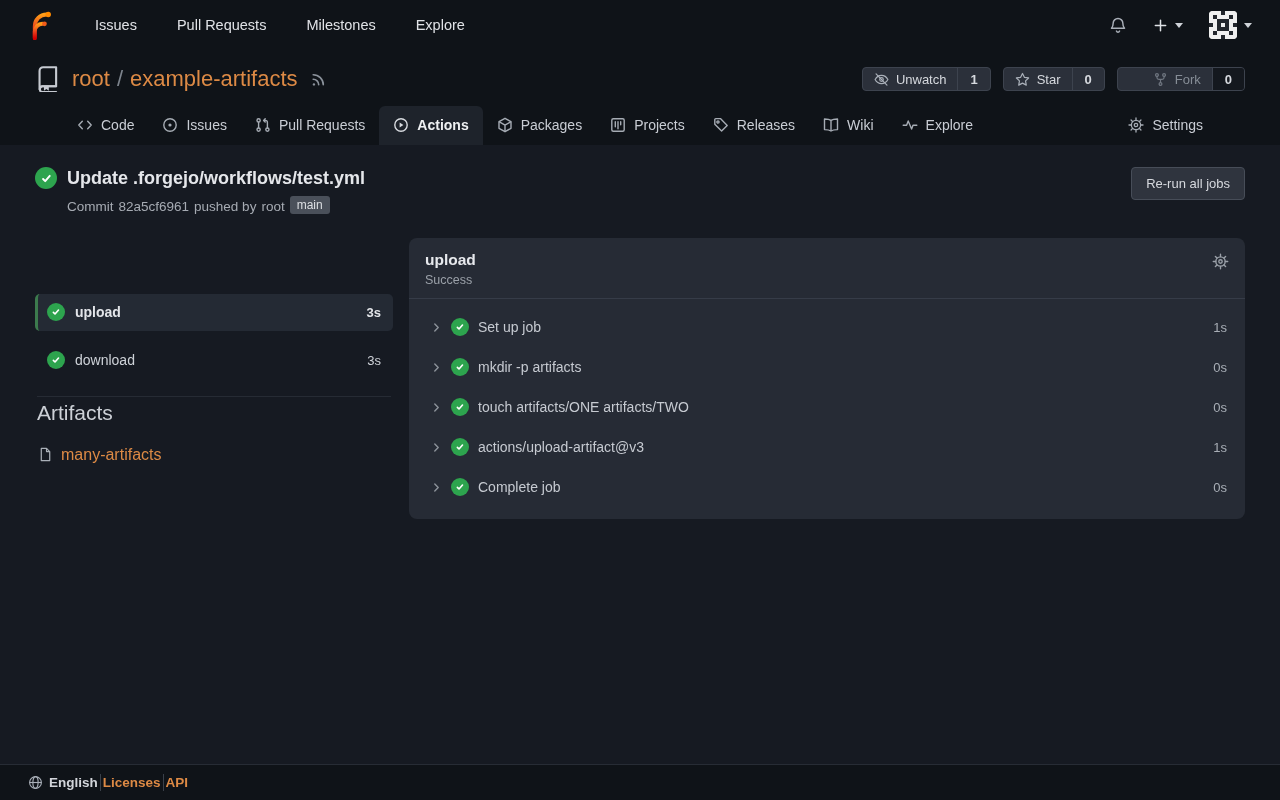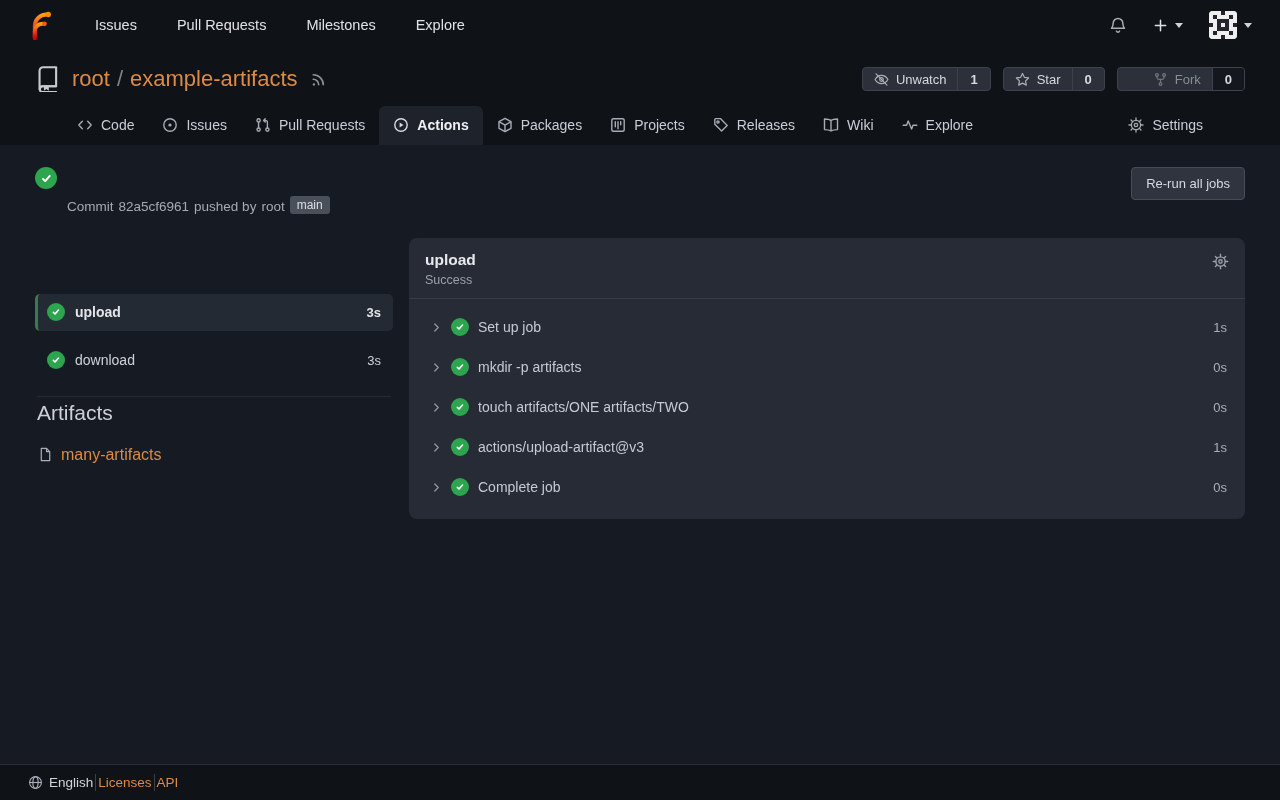--- a/index.html
+++ b/index.html
@@ -95,21 +95,21 @@
   
   .footer {
     height:36px; background:#0f1318; border-top:1px solid #272c35;
     display:flex; align-items:center; justify-content:space-between;
     padding:0 28px; font-size:13.5px; color:#ced2d8; white-space:nowrap;
   }
   .footer a { text-decoration:none; cursor:pointer; }
   .f-orange { color:#dd8a45; }
   .f-bold { font-weight:700; }
   .footer-left span { margin-right:4px; }
-  .footer-right { display:flex; align-items:center; gap:2px; }
+  .footer-right { display:flex; align-items:center; gap:2px;font-weight:bold; }
   .lang { display:flex; align-items:center; gap:6px; color:#d2d5da; cursor:pointer; }
   .vdiv { width:1px; height:17px; background:#3a4049; }
 </style>
 </head>
 <body>
 
 <nav class="navbar">
   <span class="logo">
     <svg width="27" height="31" viewBox="0 0 32 36">
       <defs>
@@ -307,20 +307,21 @@
 <main class="page-content">
 
   <div class="run-header">
     <div>
       <div class="run-title">
         <span class="check-circle cc-22">
           <svg width="13" height="13" viewBox="0 0 16 16" fill="none" stroke-width="2.4" stroke-linecap="round" stroke-linejoin="round">
               <path d="M3.8 8.6l2.6 2.6 5.6-6.4"></path>
             </svg>
         </span>
+        <span>Update .forgejo/workflows/test.yml</span>
       </div>
       <div class="commit-line">
         <span>Commit</span>
         <span>82a5cf6961</span>
         <span>pushed by</span>
         <span>root</span>
         <span class="branch-badge">main</span>
       </div>
     </div>
     <button class="btn">Re-run all jobs</button>

